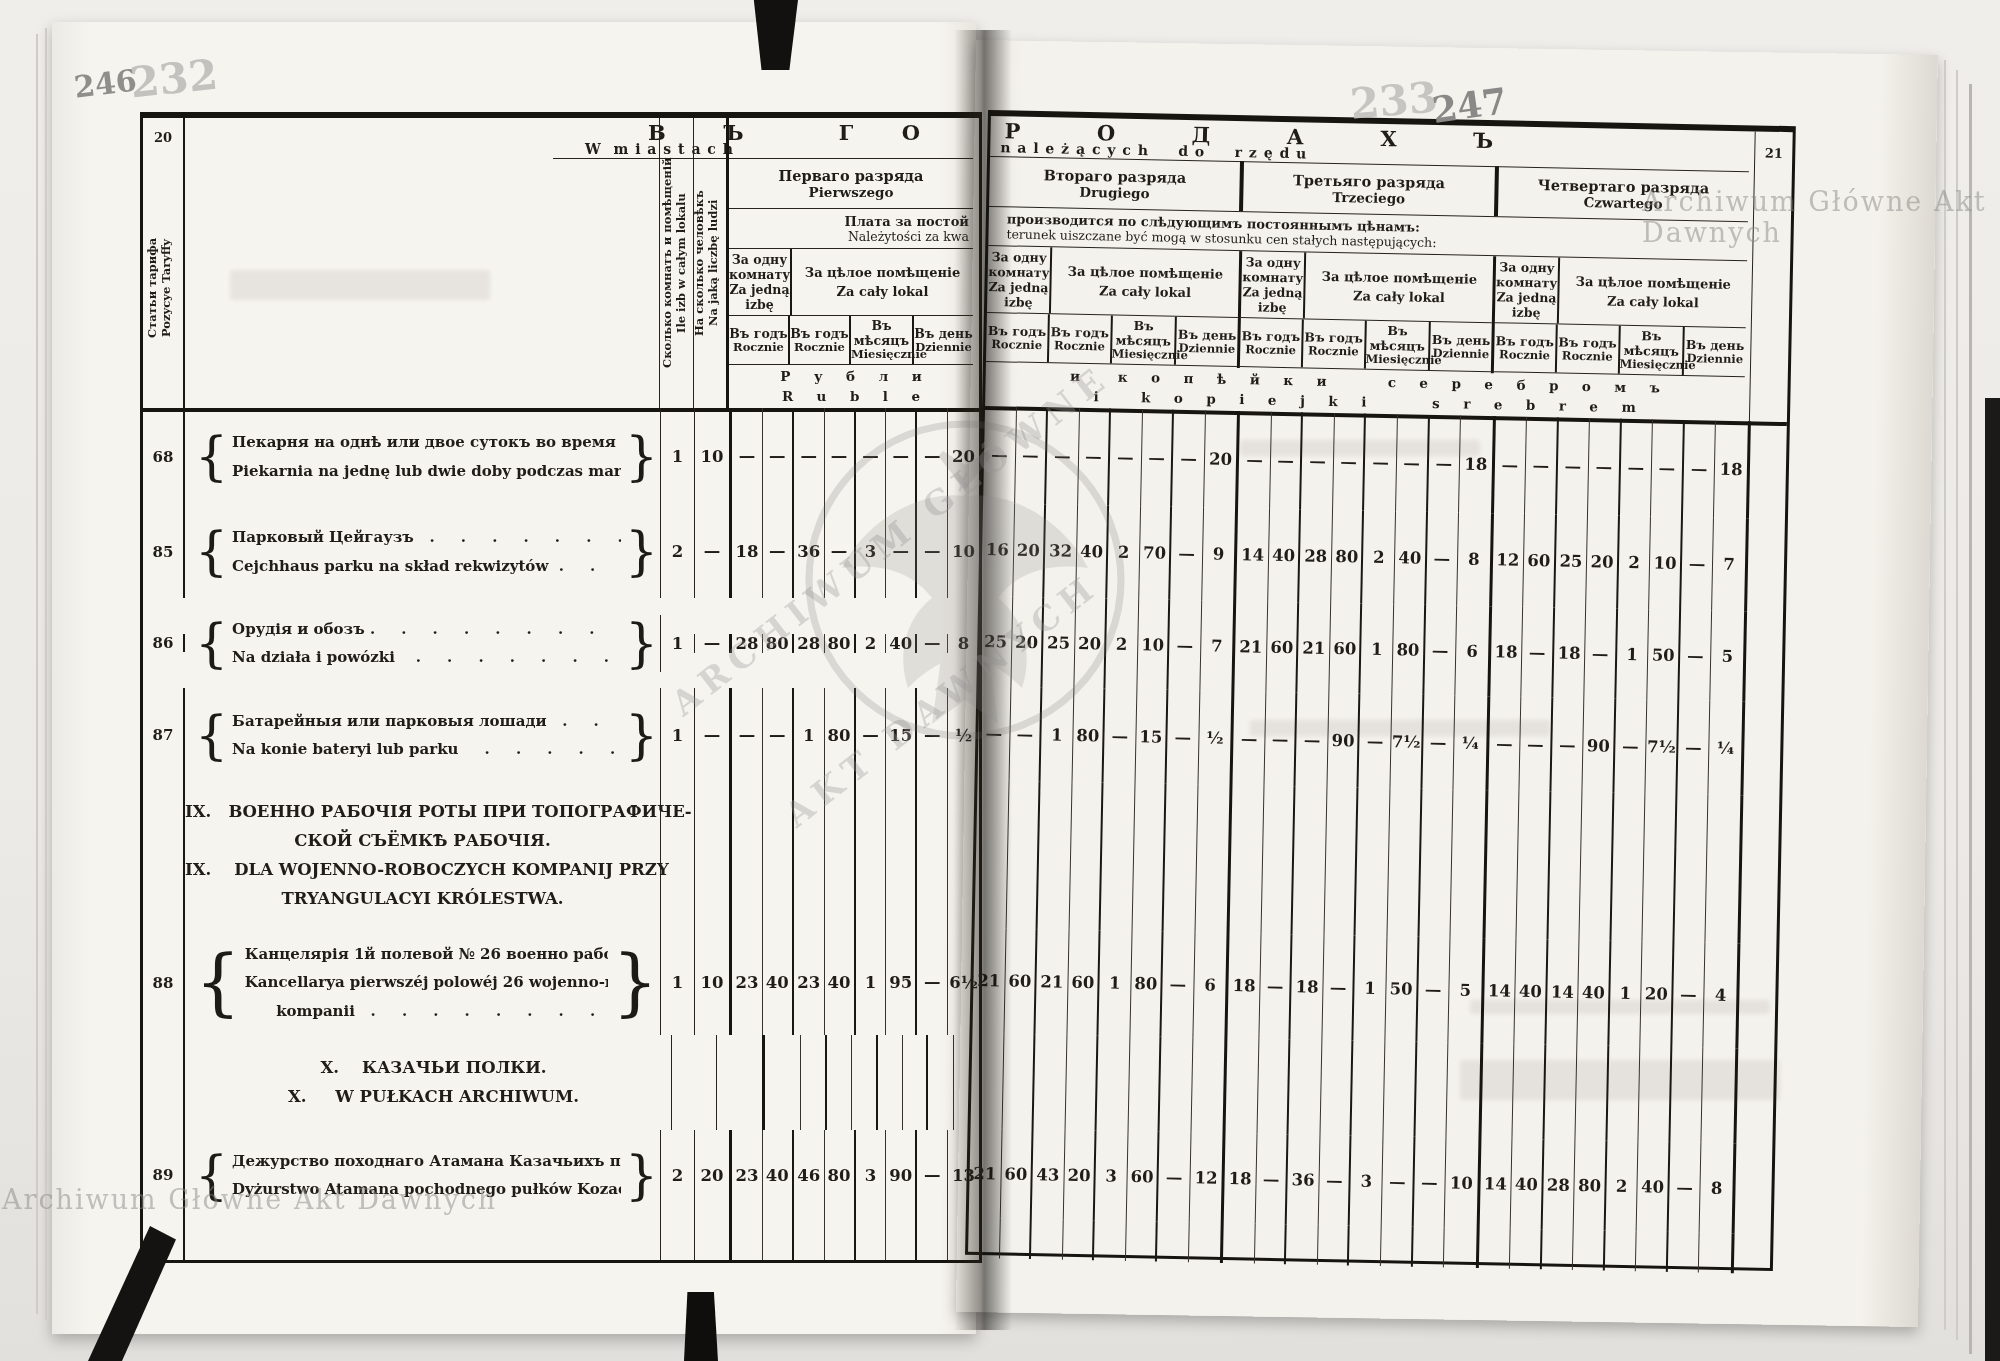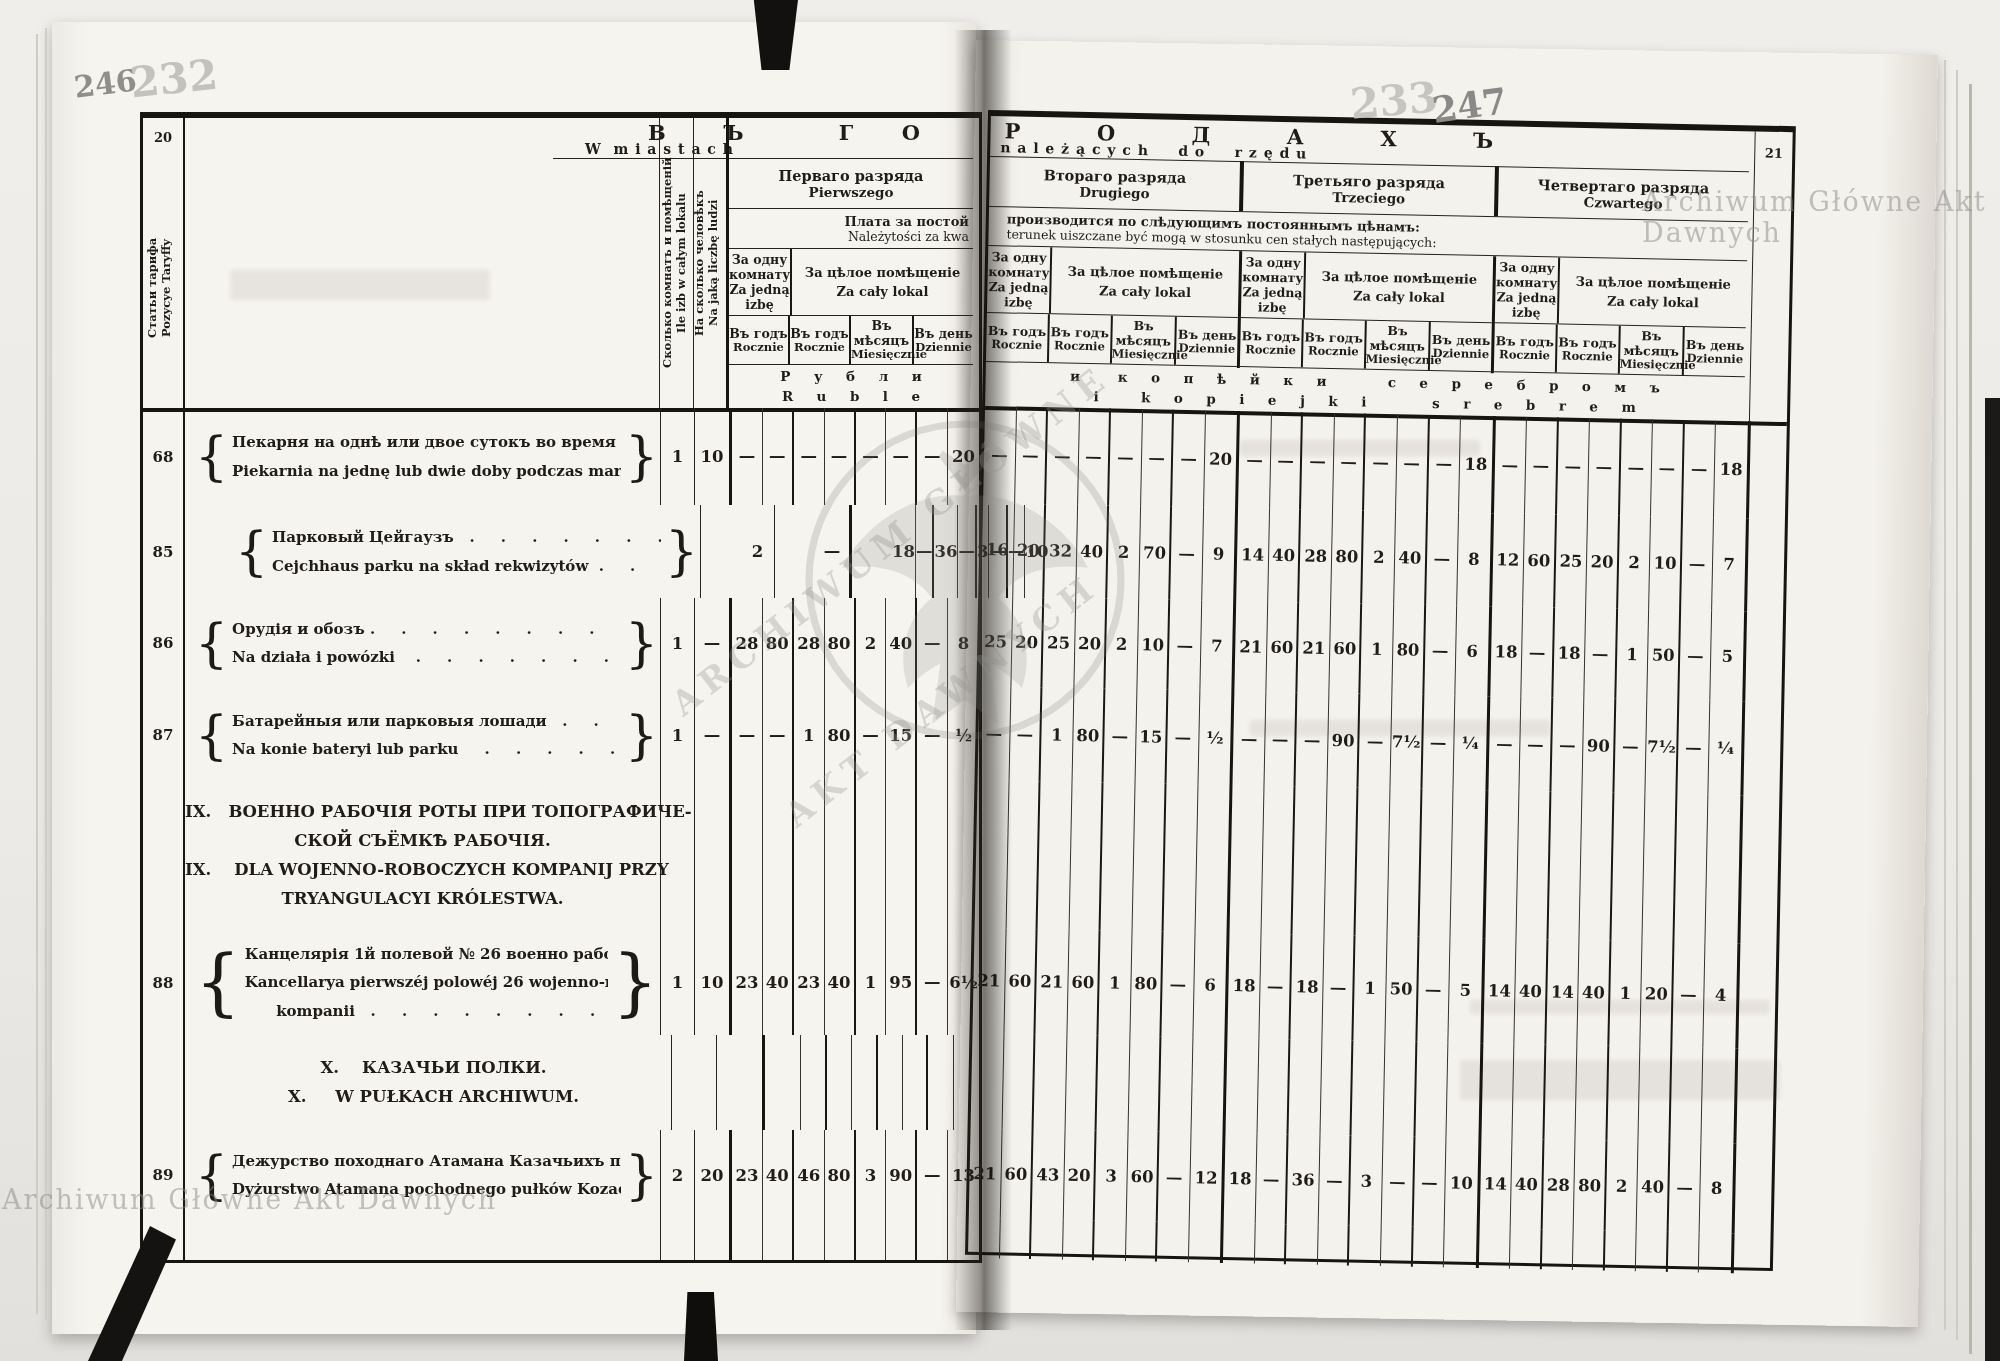--- a/index.html
+++ b/index.html
@@ -201,21 +201,21 @@
             <div class="vcell">—</div>
             <div class="vcell">—</div>
             <div class="vcell">—</div>
             <div class="vcell">—</div>
             <div class="vcell">—</div>
             <div class="vcell">—</div>
             <div class="vcell">—</div>
             <div class="vcell">20</div>
           </div>
         </div>
-        <div class="brow" style="height: 93px; gap: 40px;">
+        <div class="brow" style="height: 93px;">
           <div class="b-margin">85</div>
           <div class="b-name">
             <span class="brace">{</span>
             <div class="nm">
               <div class="ln">Парковый Цейгаузъ   .     .     .     .     .     .     .     .     .</div>
               <div class="ln">Cejchhaus parku na skład rekwizytów  .     .     .     .     .</div>
             </div>
             <span class="brace r">}</span>
           </div>
           <div class="b-rooms num">2</div>
@@ -224,21 +224,21 @@
             <div class="vcell">18</div>
             <div class="vcell">—</div>
             <div class="vcell">36</div>
             <div class="vcell">—</div>
             <div class="vcell">3</div>
             <div class="vcell">—</div>
             <div class="vcell">—</div>
             <div class="vcell">10</div>
           </div>
         </div>
-        <div class="brow" style="height: 90px;">
+        <div class="brow" style="height: 90px; align-items: center;">
           <div class="b-margin">86</div>
           <div class="b-name">
             <span class="brace">{</span>
             <div class="nm">
               <div class="ln">Орудія и обозъ .     .     .     .     .     .     .     .     .     .     .</div>
               <div class="ln">Na działa i powózki    .     .     .     .     .     .     .     .     .</div>
             </div>
             <span class="brace r">}</span>
           </div>
           <div class="b-rooms num">1</div>

